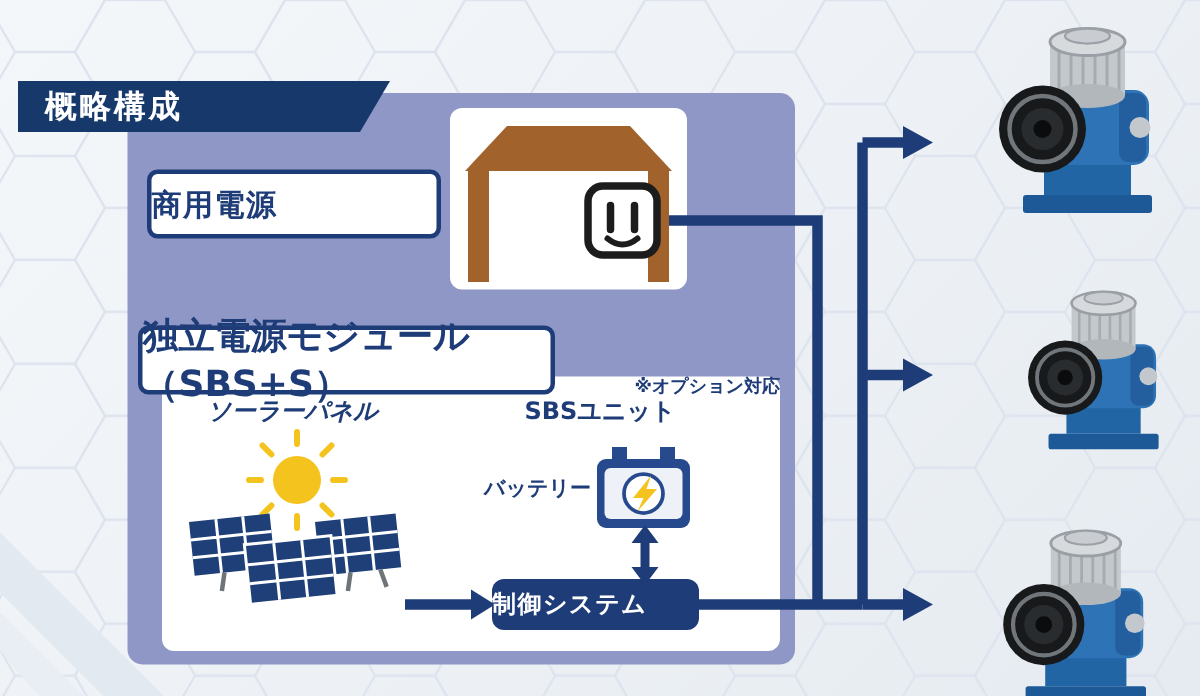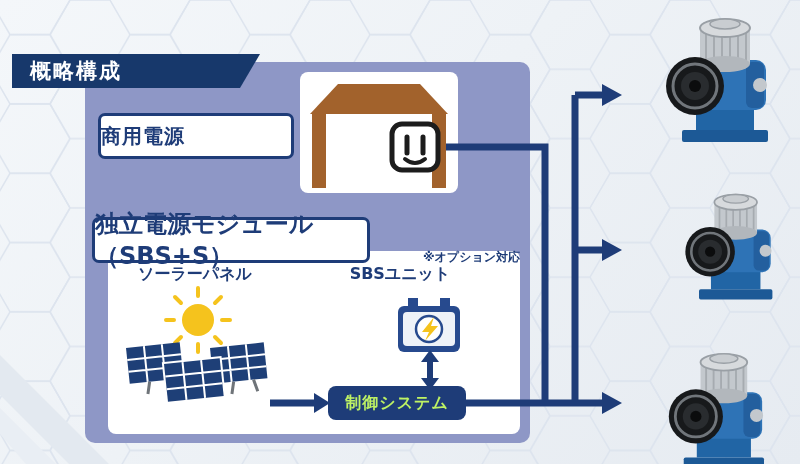--- a/index.html
+++ b/index.html
@@ -30,27 +30,27 @@
   .inner-panel{left:108px;top:251px;width:412px;height:183px;}
   .label-box{
     background:#ffffff;border:3px solid #1e3c78;border-radius:7px;z-index:4;
     display:flex;align-items:center;justify-content:flex-start;
     color:#1e3c78;font-weight:bold;
   }
   .commercial{left:98px;top:113px;width:190px;height:40px;font-size:20px;letter-spacing:1px;}
   .module-label{left:92px;top:217px;width:272px;height:40px;font-size:24px;}
   .txt{color:#1e3c78;font-weight:bold;z-index:4;}
   .option-note{left:388px;top:249px;width:132px;font-size:12px;font-weight:bold;text-align:right;z-index:4;color:#1e3c78;}
-  .solar-label{left:118px;top:264px;width:154px;text-align:center;font-size:16px;}
+  .solar-label{left:118px;top:264px;width:154px;text-align:center;font-size:16px;font-style:italic;}
   .sbs-label{left:336px;top:264px;width:128px;text-align:center;font-size:16px;}
   .battery-label{left:310px;top:317px;width:84px;text-align:right;font-size:14px;}
   .control-btn{
     left:328px;top:386px;width:138px;height:34px;z-index:4;
-    background:#1e3c78;border-radius:8px;color:#bef264;font-weight:bold;font-size:16px;
-    display:flex;align-items:center;justify-content:center;letter-spacing:1px;
+    background:#1e3c78;border-radius:8px;color:#ffffff;font-weight:bold;font-size:16px;
+    display:flex;align-items:center;justify-content:flex-start;letter-spacing:1px;
   }
   .artlayer{left:0;top:0;z-index:3;pointer-events:none;}
   .bglayer{left:0;top:0;z-index:0;}
 </style>
 </head>
 <body>
 
 <div class="stage">
 
   <svg class="abs bglayer" width="800" height="464">
@@ -178,18 +178,19 @@
   <div class="abs label-box module-label">
     <span>独立電源モジュール（SBS+S）</span>
   </div>
 
   <div class="abs option-note">※オプション対応</div>
 
   <div class="abs txt solar-label">ソーラーパネル</div>
 
   <div class="abs txt sbs-label">SBSユニット</div>
 
+  <div class="abs txt battery-label">バッテリー</div>
 
   <div class="abs control-btn">
     <span>制御システム</span>
   </div>
 
 </div>
 
 </body></html>

